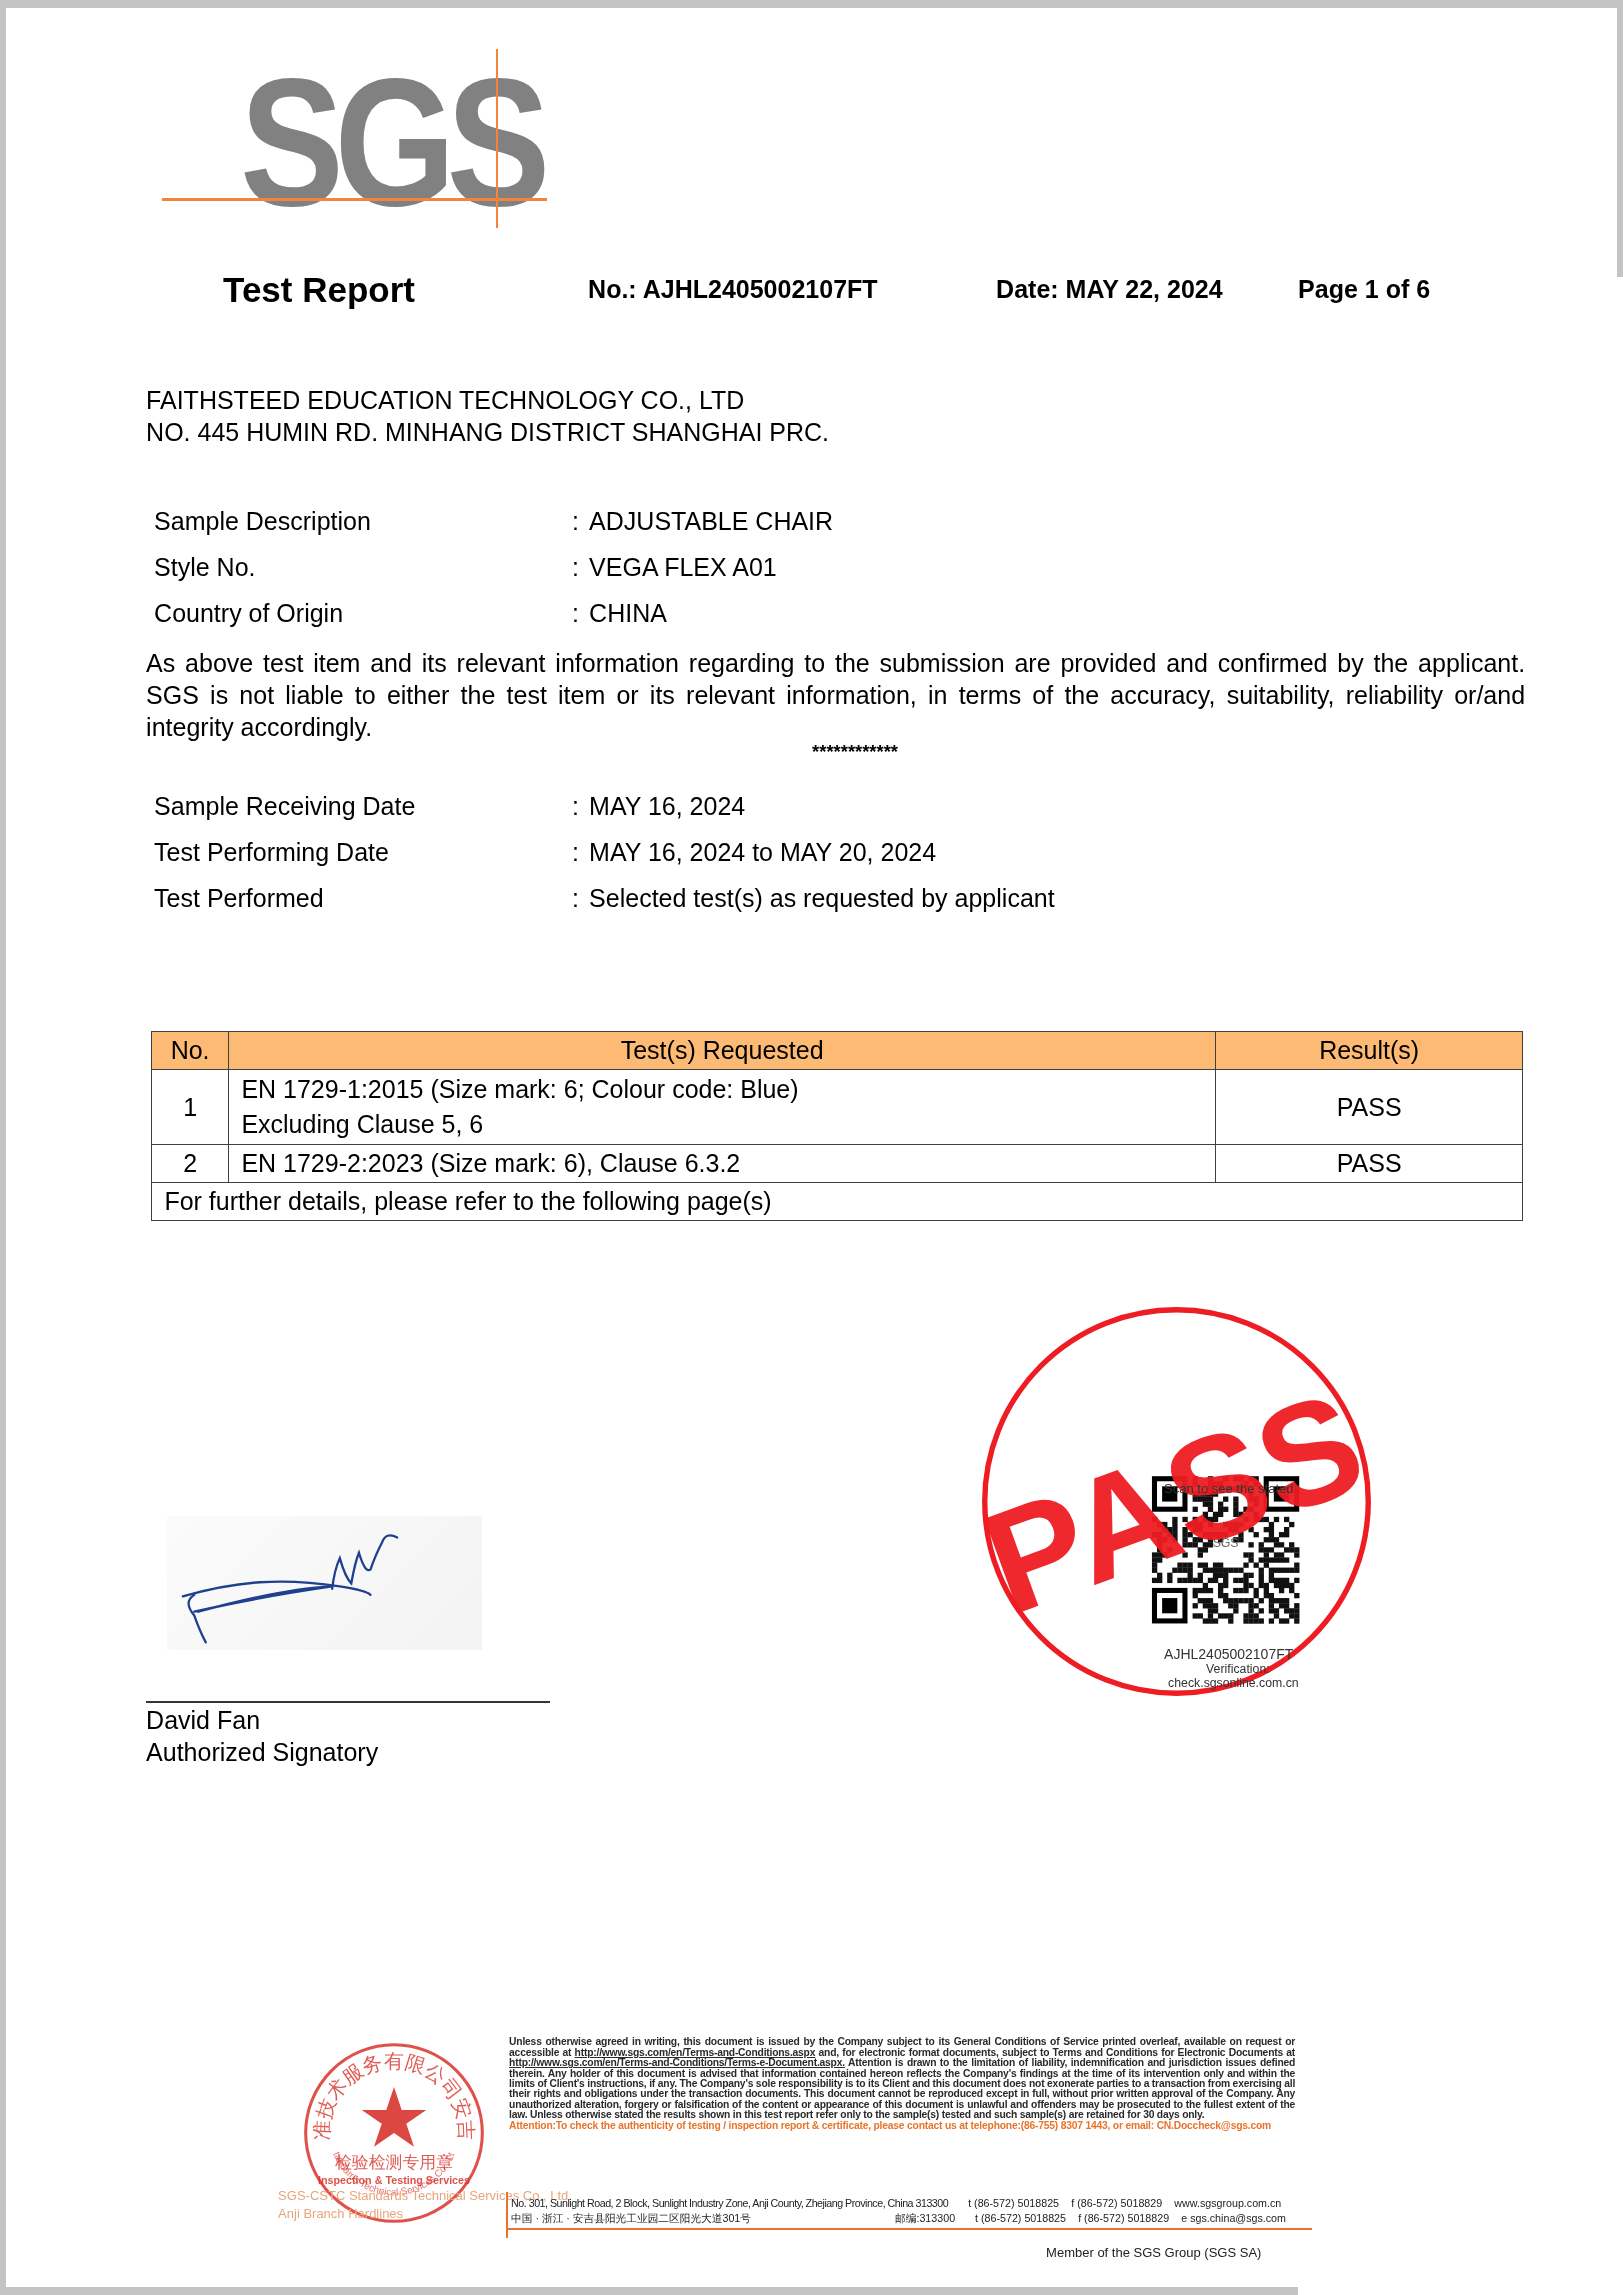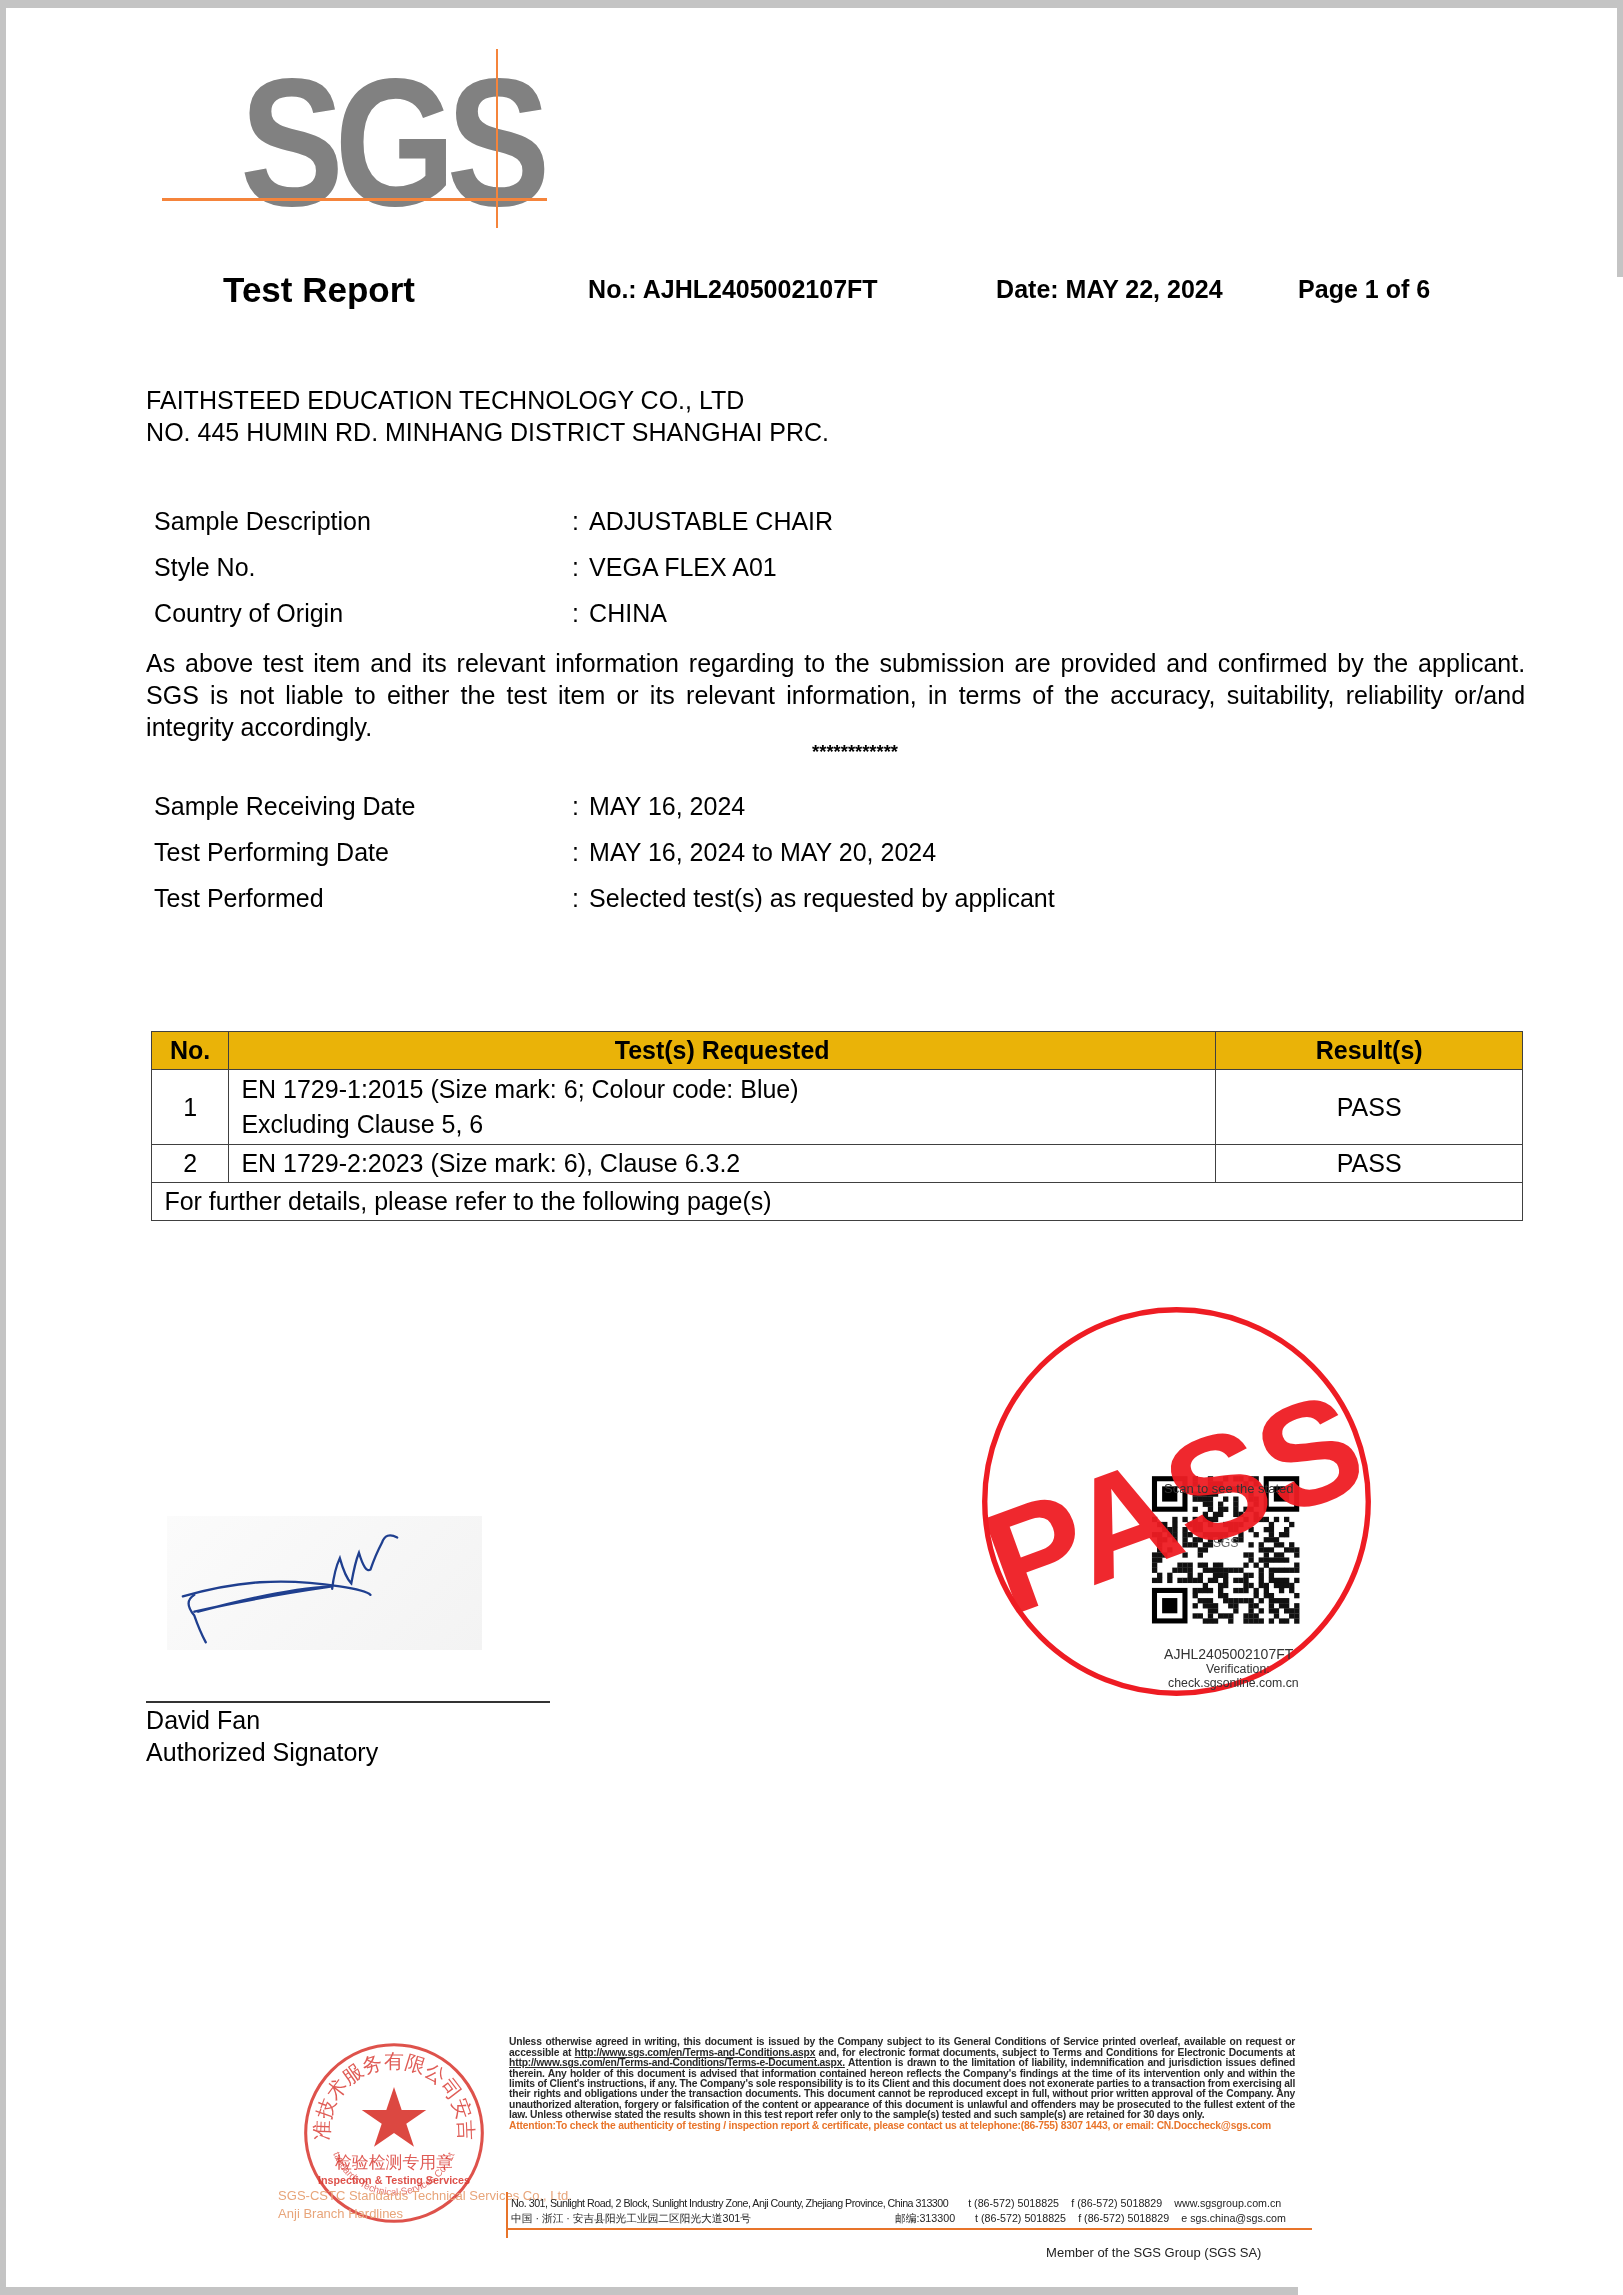--- a/index.html
+++ b/index.html
@@ -25,21 +25,21 @@
   .field .lbl { position:absolute; left:8px; white-space:nowrap;text-align:center; }
   .field .colon { position:absolute; left:426px; }
   .field .val { position:absolute; left:443px; white-space:nowrap; }
   .para { position:absolute; left:140px; width:1379px; top:639px; font-size:25px; line-height:32px; text-align:justify; text-align-last:left; }
   .stars { position:absolute; left:806px; top:733px; font-size:18.4px; font-weight:bold; }
   .summary-title { position:absolute; left:0; width:1611px; text-align:center; top:963px; font-size:25px; font-weight:bold; }
   .summary-title span { text-decoration:underline; text-underline-offset:3.8px; }
   
   table.res { position:absolute; left:145px; top:1023px; width:1372px; border-collapse:collapse; font-size:25px; }
   table.res td, table.res th { border:1.5px solid #404040; padding:0 12.3px; }
-  table.res th { background:#eab308; font-weight:bold; height:37px; text-align:center; }
+  table.res th { background:#fdba74; font-weight:normal; height:37px; text-align:center; }
   table.res td.c { text-align:center; }
   table.res tr.r1 td { height:74px; line-height:35px; }
   table.res tr.r2 td { height:37px; }
   table.res tr.foot td { height:37px; }
   
   .sign { position:absolute; left:140px; top:1413px; font-size:25px; line-height:32px; }
   .sig-img { position:absolute; left:161px; top:1508px; width:315px; height:134px; background:linear-gradient(135deg,#fbfbfb,#f3f3f3); }
   .sig-line { position:absolute; left:140px; top:1693px; width:404px; height:1.5px; background:#333; }
   .signer { position:absolute; left:140px; top:1696px; font-size:25px; line-height:32px; }
   

